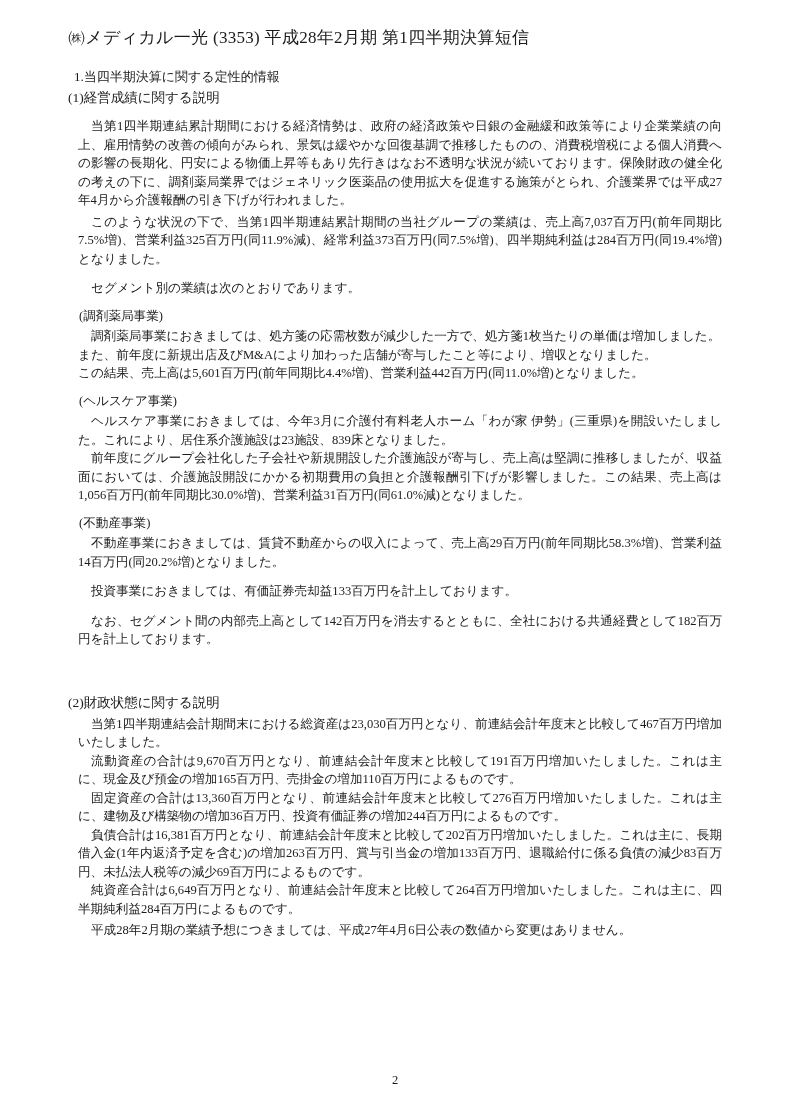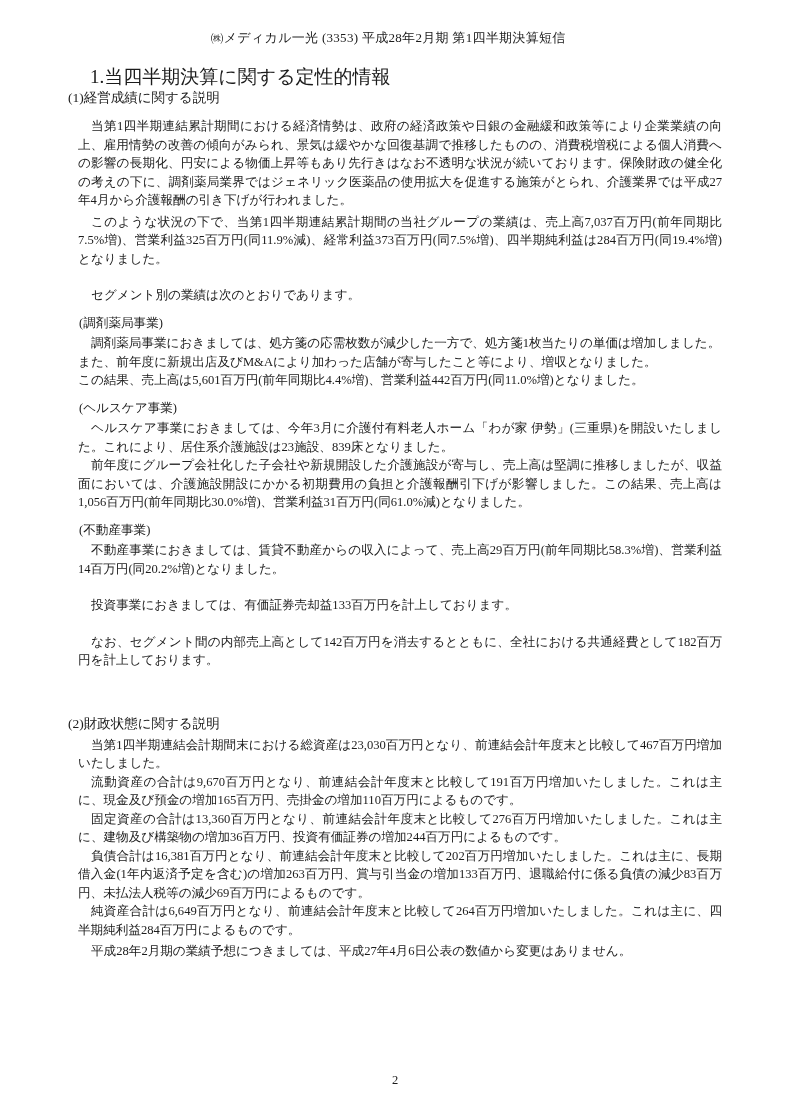--- a/index.html
+++ b/index.html
@@ -14,31 +14,31 @@
     background: #ffffff;
     overflow: hidden;
     font-family: "Liberation Serif", "DejaVu Serif", serif;
     color: #1b1b1b;
     box-sizing: border-box;
   }
   .content {
     padding: 30px 68px 0 68px;
   }
   .doc-header {
-    font-size: 13px;
+    font-size: 17px;
     line-height: 15px;
-    text-align: center;
+    text-align: left;
     padding-right: 14px;
     letter-spacing: 0.3px;
     white-space: nowrap;
   }
   .sec-title {
-    font-size: 19px;
+    font-size: 13px;
     line-height: 19px;
-    margin: 22px 0 0 22px;
+    margin: 22px 0 0 6px;
     font-weight: normal;
   }
   .sub-title {
     font-size: 13.5px;
     line-height: 19px;
     margin: 2px 0 0 0;
     font-weight: normal;
     font-family: Liberation Serif, serif;
   }
   .para {
@@ -48,21 +48,21 @@
     text-align: justify;
   }
   .indent { text-indent: 13px; }
   .seg-heading {
     font-size: 12.6px;
     line-height: 18.5px;
     margin: 9px 0 2px 11px;
   }
   .mt-first   { margin-top: 10px; }
   .mt-tight   { margin-top: 3px; }
-  .mt-blank   { margin-top: 18px; }
+  .mt-blank   { margin-top: 11px; }
   .mt-section { margin-top: 44px; }
   .mt-section-sm { margin-top: 24px; }
   .page-number {
     position: absolute;
     left: 0;
     right: 0;
     bottom: 30px;
     text-align: center;
     font-size: 12.5px;
   }

